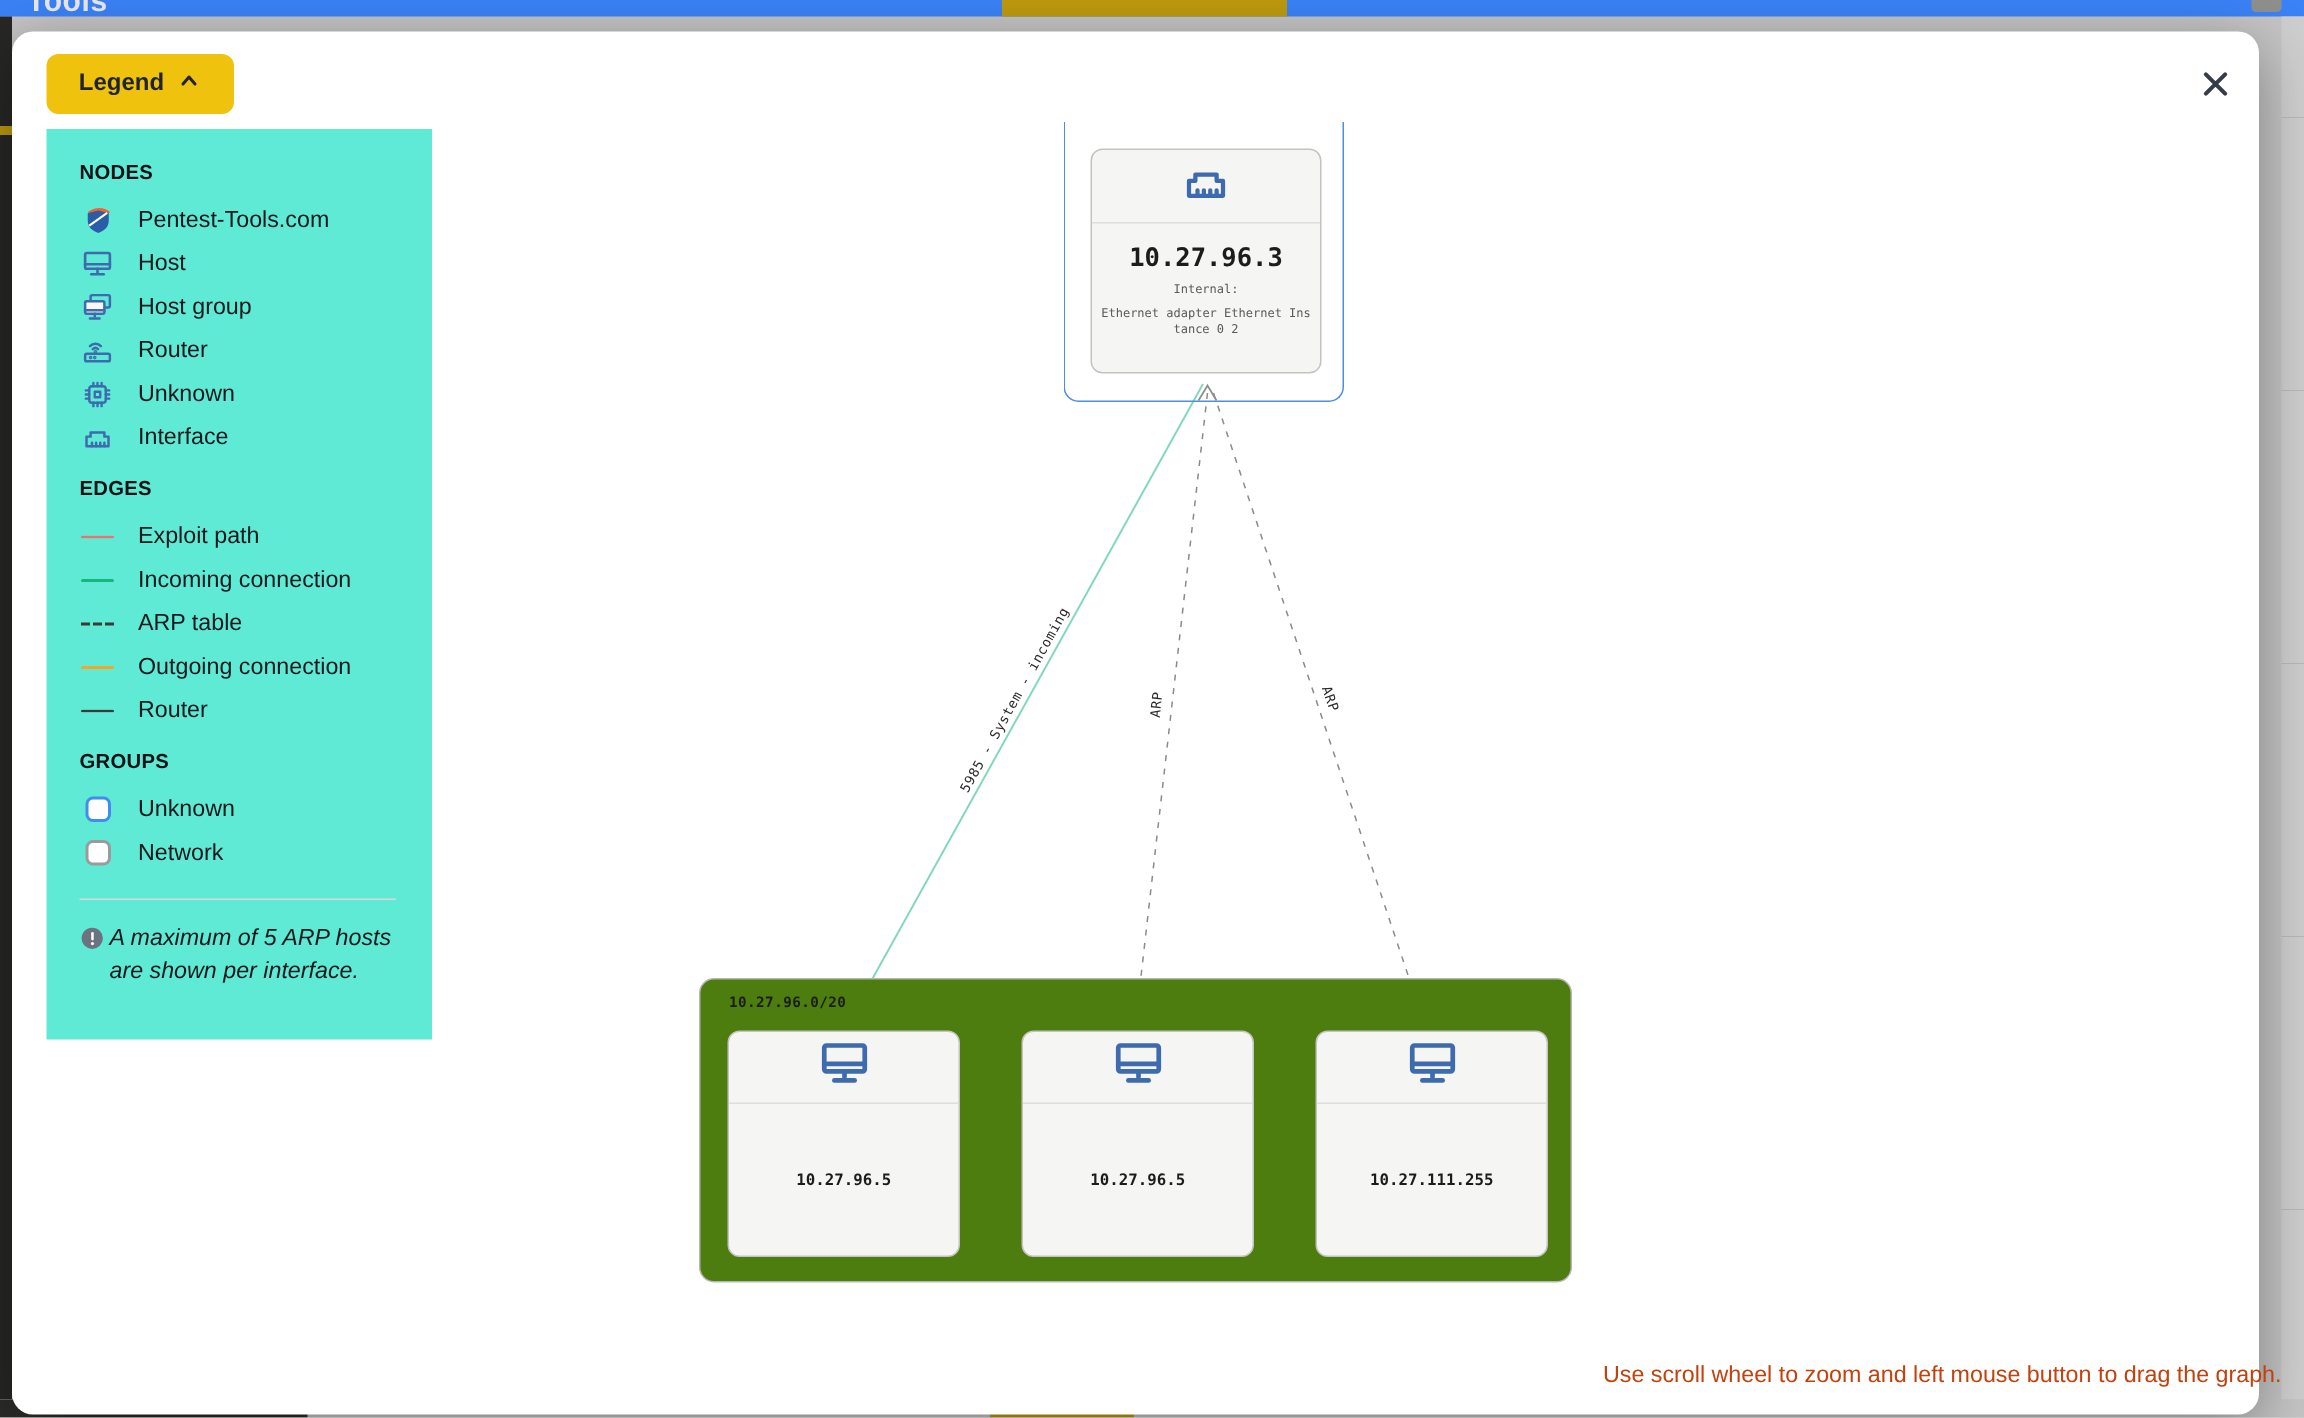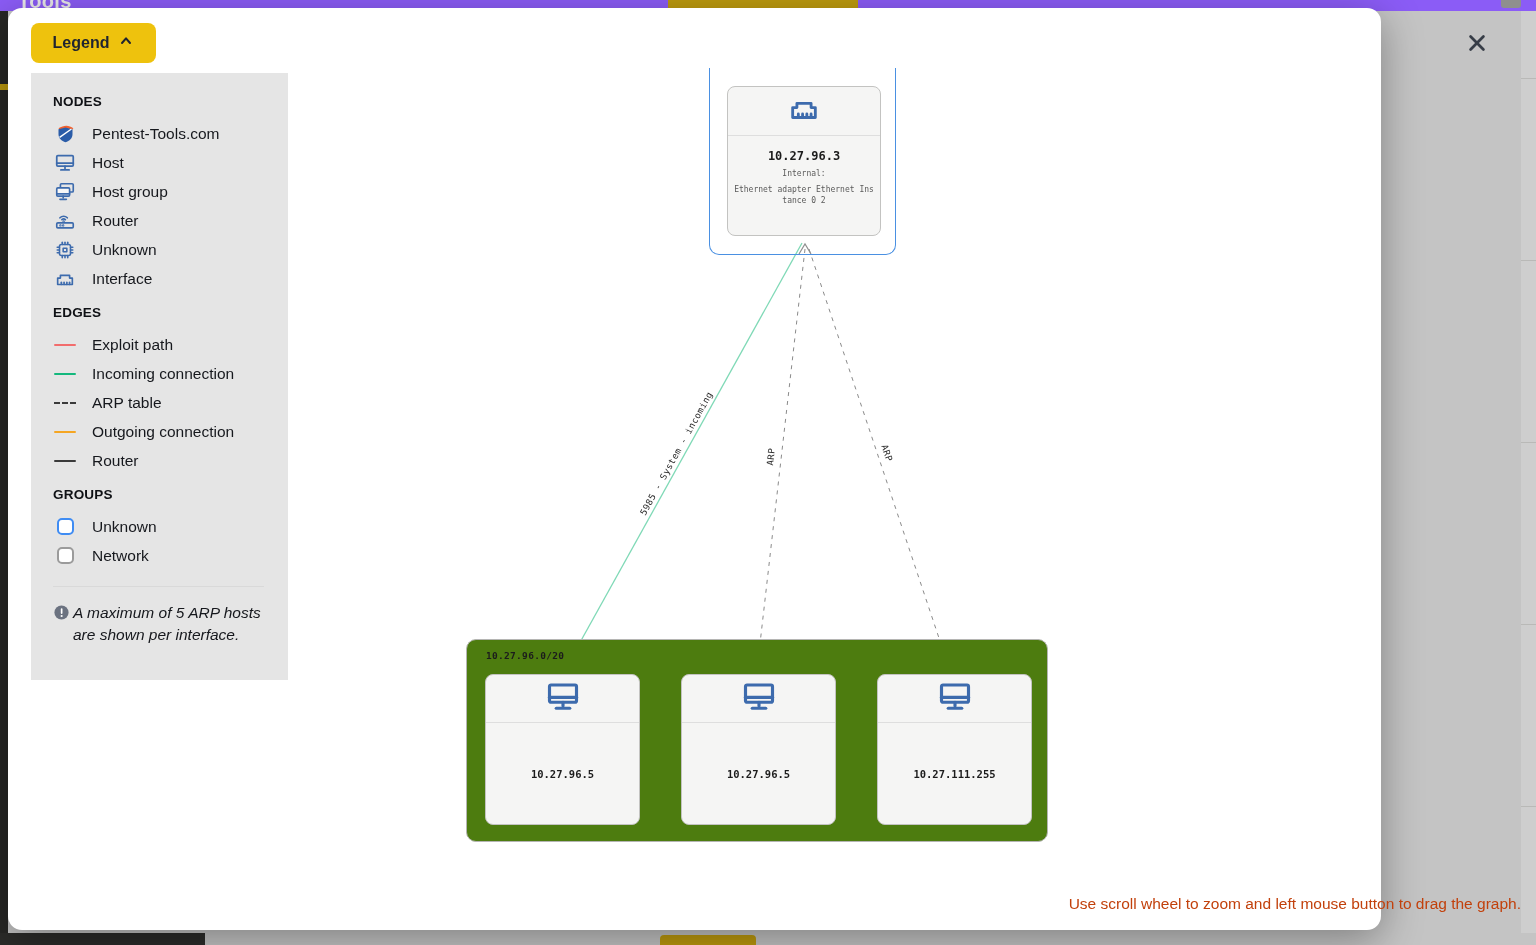--- a/index.html
+++ b/index.html
@@ -1,44 +1,44 @@
 <!DOCTYPE html>
 <html><head>
 <meta charset="utf-8">
 <style>
   * { margin:0; padding:0; box-sizing:border-box; }
   html,body { width:1536px; height:945px; overflow:hidden; background:#c4c4c4;
               font-family:"Liberation Sans", sans-serif; position:relative; }
 
   
-  .topbar { position:absolute; left:0; top:0; width:1536px; height:11px; background:#8b5cf6; z-index:1; }
+  .topbar { position:absolute; left:0; top:0; width:1536px; height:11px; background:#3b82f6; z-index:1; }
   .tools-label { position:absolute; left:18px; top:-10px; color:#e9e9e9; font-weight:700; font-size:20px; letter-spacing:.4px; }
   .topbar-yellow { position:absolute; left:668px; top:0; width:190px; height:11px; background:#bd9a0e; }
   .topbar-graybtn { position:absolute; left:1501px; top:0; width:20px; height:8px; background:#8f8f8d; border-radius:0 0 3px 3px; }
   .side-strip { position:absolute; left:0; top:11px; width:8px; height:922px; background:#272725; z-index:1; }
   .side-accent { position:absolute; left:0; top:73px; width:8px; height:6px; background:#bd9a0e; }
   .bottom-strip { position:absolute; left:0; bottom:0; width:1536px; height:12px; background:#c4c4c4; z-index:1; }
   .bottom-dark { position:absolute; left:0; bottom:0; width:205px; height:12px; background:#2c2c2a; }
   .bottom-yellow { position:absolute; left:660px; bottom:0; width:96px; height:10px; background:#bd9a0e; border-radius:4px 4px 0 0; }
   .right-strip { position:absolute; right:0; top:11px; width:15px; height:922px; background:#cecece; z-index:1;
     background-image:repeating-linear-gradient(to bottom, transparent 0px, transparent 67px, #b9b9b7 67px, #b9b9b7 68px, transparent 68px, transparent 182px); }
 
   
-  .modal { position:absolute; left:8px; top:8px; width:1373px; height:922px; background:#ffffff;
+  .modal { position:absolute; left:8px; top:21px; width:1498px; height:922px; background:#ffffff;
            border-radius:14px; box-shadow:0 10px 40px rgba(0,0,0,.35); z-index:2; }
 
   .legend-btn { position:absolute; left:23px; top:15px; width:125px; height:40px; background:#eec20d;
                 border:none; border-radius:8px; display:flex; align-items:center; justify-content:center;
                 gap:9px; color:#1f2430; font-weight:700; font-size:16px; cursor:pointer;
                 font-family:"Liberation Sans", sans-serif; }
   .close-btn { position:absolute; left:1455px; top:22px; width:28px; height:28px; background:none; border:none;
                display:flex; align-items:center; justify-content:center; cursor:pointer; }
 
   
-  .legend-panel { position:absolute; left:23px; top:65px; width:257px; height:607px; background:#e5e5e5;
+  .legend-panel { position:absolute; left:23px; top:65px; width:257px; height:607px; background:#5eead4;
                   padding:21px 20px 0 22px; }
   .lg-title { font-size:13.5px; font-weight:700; color:#0f1115; letter-spacing:.2px; margin-bottom:10px; }
   .lg-section { margin-bottom:12px; }
   .lg-row { display:flex; align-items:center; gap:15px; height:29px; }
   .lg-ic { width:24px; display:flex; align-items:center; justify-content:center; flex:0 0 24px; }
   .lg-label { font-size:15.5px; color:#16181d; white-space:nowrap; }
   .sw-line { width:22px; height:0; border-top:2.6px solid #3a3a3a; border-radius:2px; }
   .sw-exploit  { border-top-color:#f26d6d; }
   .sw-incoming { border-top-color:#14b87d; }
   .sw-outgoing { border-top-color:#f5a623; }
@@ -56,21 +56,21 @@
   .edge-label { font-family:"DejaVu Sans Mono", monospace; font-size:9px; fill:#2b2b2b; letter-spacing:.4px; }
 
   .target-group { position:absolute; left:701px; top:60px; width:187px; height:187px;
                   border-left:1.5px solid #4a90e2; border-right:1.5px solid #4a90e2; border-bottom:1.5px solid #4a90e2;
                   border-radius:0 0 10px 10px; }
   .node-card { position:absolute; background:#f5f5f4; border:1px solid #c3c3c1; border-radius:8px; overflow:hidden; }
   .iface-card { left:719px; top:78px; width:154px; height:150px; }
   .card-icon-sec { border-bottom:1px solid #dedede; display:flex; align-items:center; justify-content:center; }
   .iface-card .card-icon-sec { height:49px; }
   .iface-text { text-align:center; padding-top:13px; }
-  .node-ip { font-family:"DejaVu Sans Mono", monospace; font-weight:700; font-size:12px; color:#1c1c1c; }
+  .node-ip { font-family:"DejaVu Sans Mono", monospace; font-weight:700; font-size:17px; color:#1c1c1c; }
   .node-desc { font-family:"DejaVu Sans Mono", monospace; font-size:8px; color:#5a5a5a; line-height:11px;
                width:140px; margin:5px auto 16px; word-break:break-all; text-align:center; }
   .desc-line1 { font-family:"DejaVu Sans Mono", monospace; font-size:8px; color:#5a5a5a; line-height:11px; margin-top:5px; }
 
   .network-group { position:absolute; left:458px; top:631px; width:582px; height:203px;
                    border:1px solid #b5b5b3; border-radius:10px; background:#4d7c0f; }
   .net-label { position:absolute; left:19px; top:10px; font-family:"DejaVu Sans Mono", monospace;
                font-size:9.5px; font-weight:700; color:#1c1c1c; letter-spacing:.3px; }
   .host-card { top:34px; width:155px; height:151px; }
   .host-card .card-icon-sec { height:48px; }

